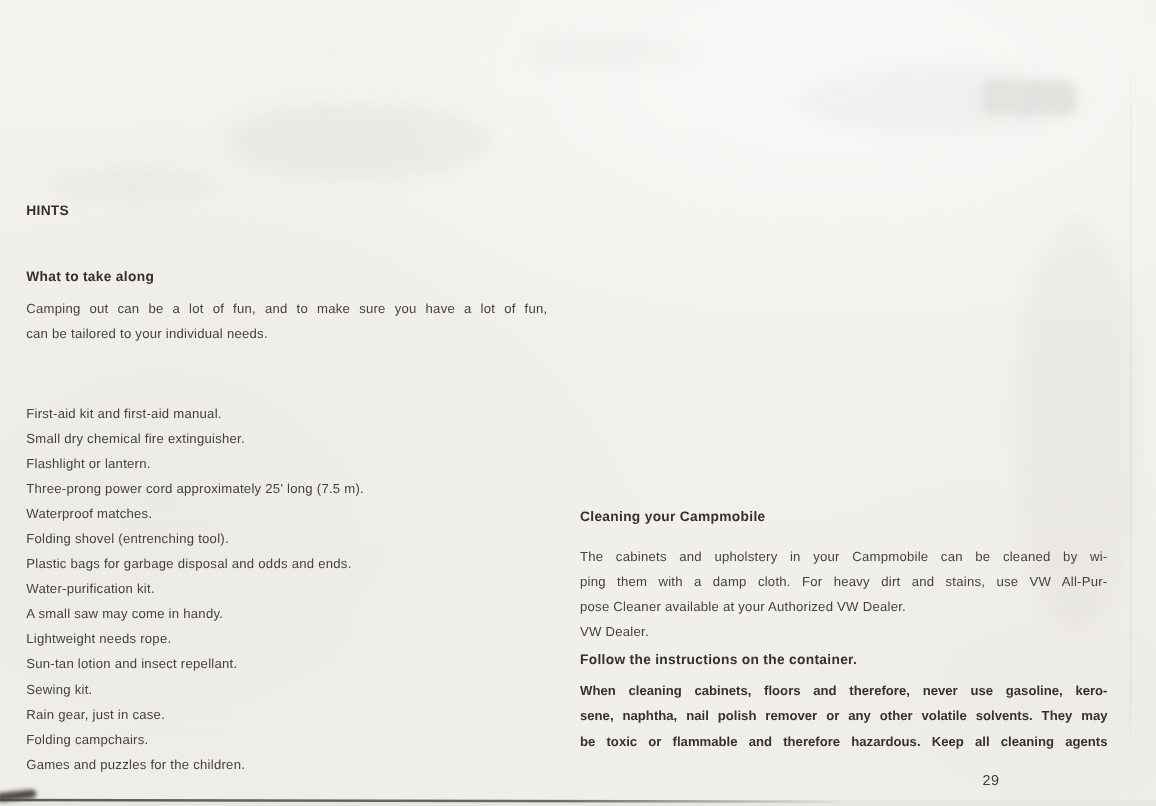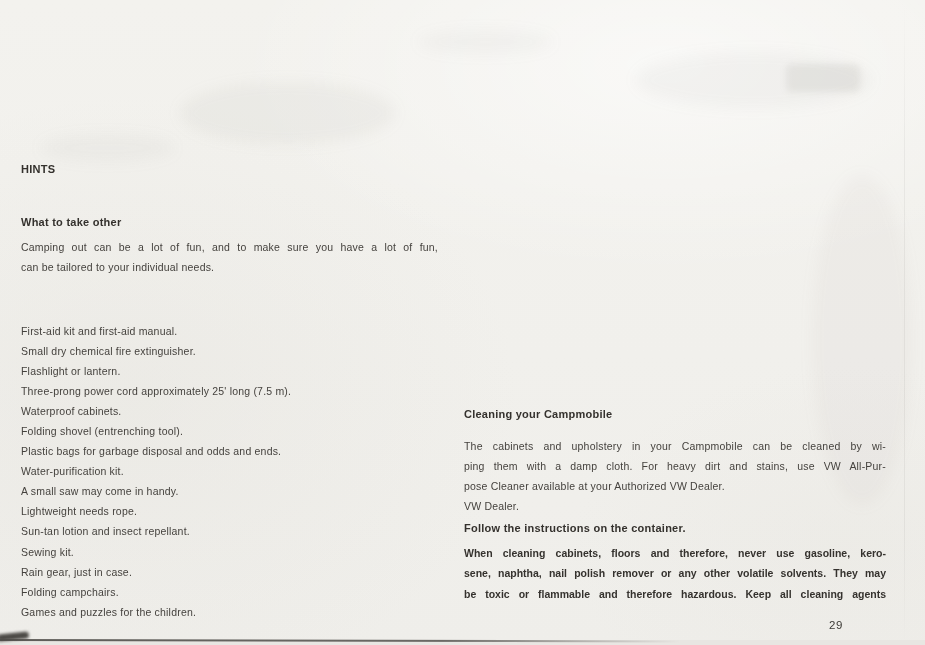--- a/index.html
+++ b/index.html
@@ -57,21 +57,21 @@
   .list .tline { line-height: 20.05px; }
 
   .cleanbody { left: 464px; top: 436px; width: 422px; }
   .cleanbody .tline { line-height: 20.1px; }
 
   .warning   { left: 464px; top: 543px; width: 422px; font-weight: bold; color: #35322e; letter-spacing: 0; }
   .warning .tline { line-height: 20.3px; }
 
   .pagenum {
     position: absolute; top: 619px; left: 786px; width: 100px;
-    text-align: center; font-size: 11.5px; letter-spacing: 0.5px; color: #3c3a36;
+    text-align: left; font-size: 11.5px; letter-spacing: 0.5px; color: #3c3a36;
   }
 
   
   .scan-bottom-strip {
     position: absolute; left: 0; right: 0; bottom: 0; height: 5px;
     background: #e8e6e2;
   }
   .scan-line {
     position: absolute; left: 0; bottom: 4px; width: 680px; height: 2px;
     background: linear-gradient(90deg, #5e5c58 0%, #6b6965 65%, rgba(107,105,101,0) 100%);
@@ -92,33 +92,33 @@
   <div class="ghost g1"></div>
   <div class="ghost g2"></div>
   <div class="ghost g3"></div>
   <div class="ghost g4"></div>
   <div class="ghost g5"></div>
   <div class="ghost g6"></div>
   <div class="fold-line"></div>
 
   <div class="heading hints">HINTS</div>
 
-  <div class="heading sub">What to take other</div>
+  <div class="heading sub">What to take along</div>
 
   <div class="para intro">
       <div class="tline just">Camping out can be a lot of fun, and to make sure you have a lot of fun,</div>
       <div class="tline">can be tailored to your individual needs.</div>
     </div>
 
   <div class="para list">
       <div class="tline">First-aid kit and first-aid manual.</div>
       <div class="tline">Small dry chemical fire extinguisher.</div>
       <div class="tline">Flashlight or lantern.</div>
       <div class="tline">Three-prong power cord approximately 25' long (7.5 m).</div>
-      <div class="tline">Waterproof cabinets.</div>
+      <div class="tline">Waterproof matches.</div>
       <div class="tline">Folding shovel (entrenching tool).</div>
       <div class="tline">Plastic bags for garbage disposal and odds and ends.</div>
       <div class="tline">Water-purification kit.</div>
       <div class="tline">A small saw may come in handy.</div>
       <div class="tline">Lightweight needs rope.</div>
       <div class="tline">Sun-tan lotion and insect repellant.</div>
       <div class="tline">Sewing kit.</div>
       <div class="tline">Rain gear, just in case.</div>
       <div class="tline">Folding campchairs.</div>
       <div class="tline">Games and puzzles for the children.</div>

